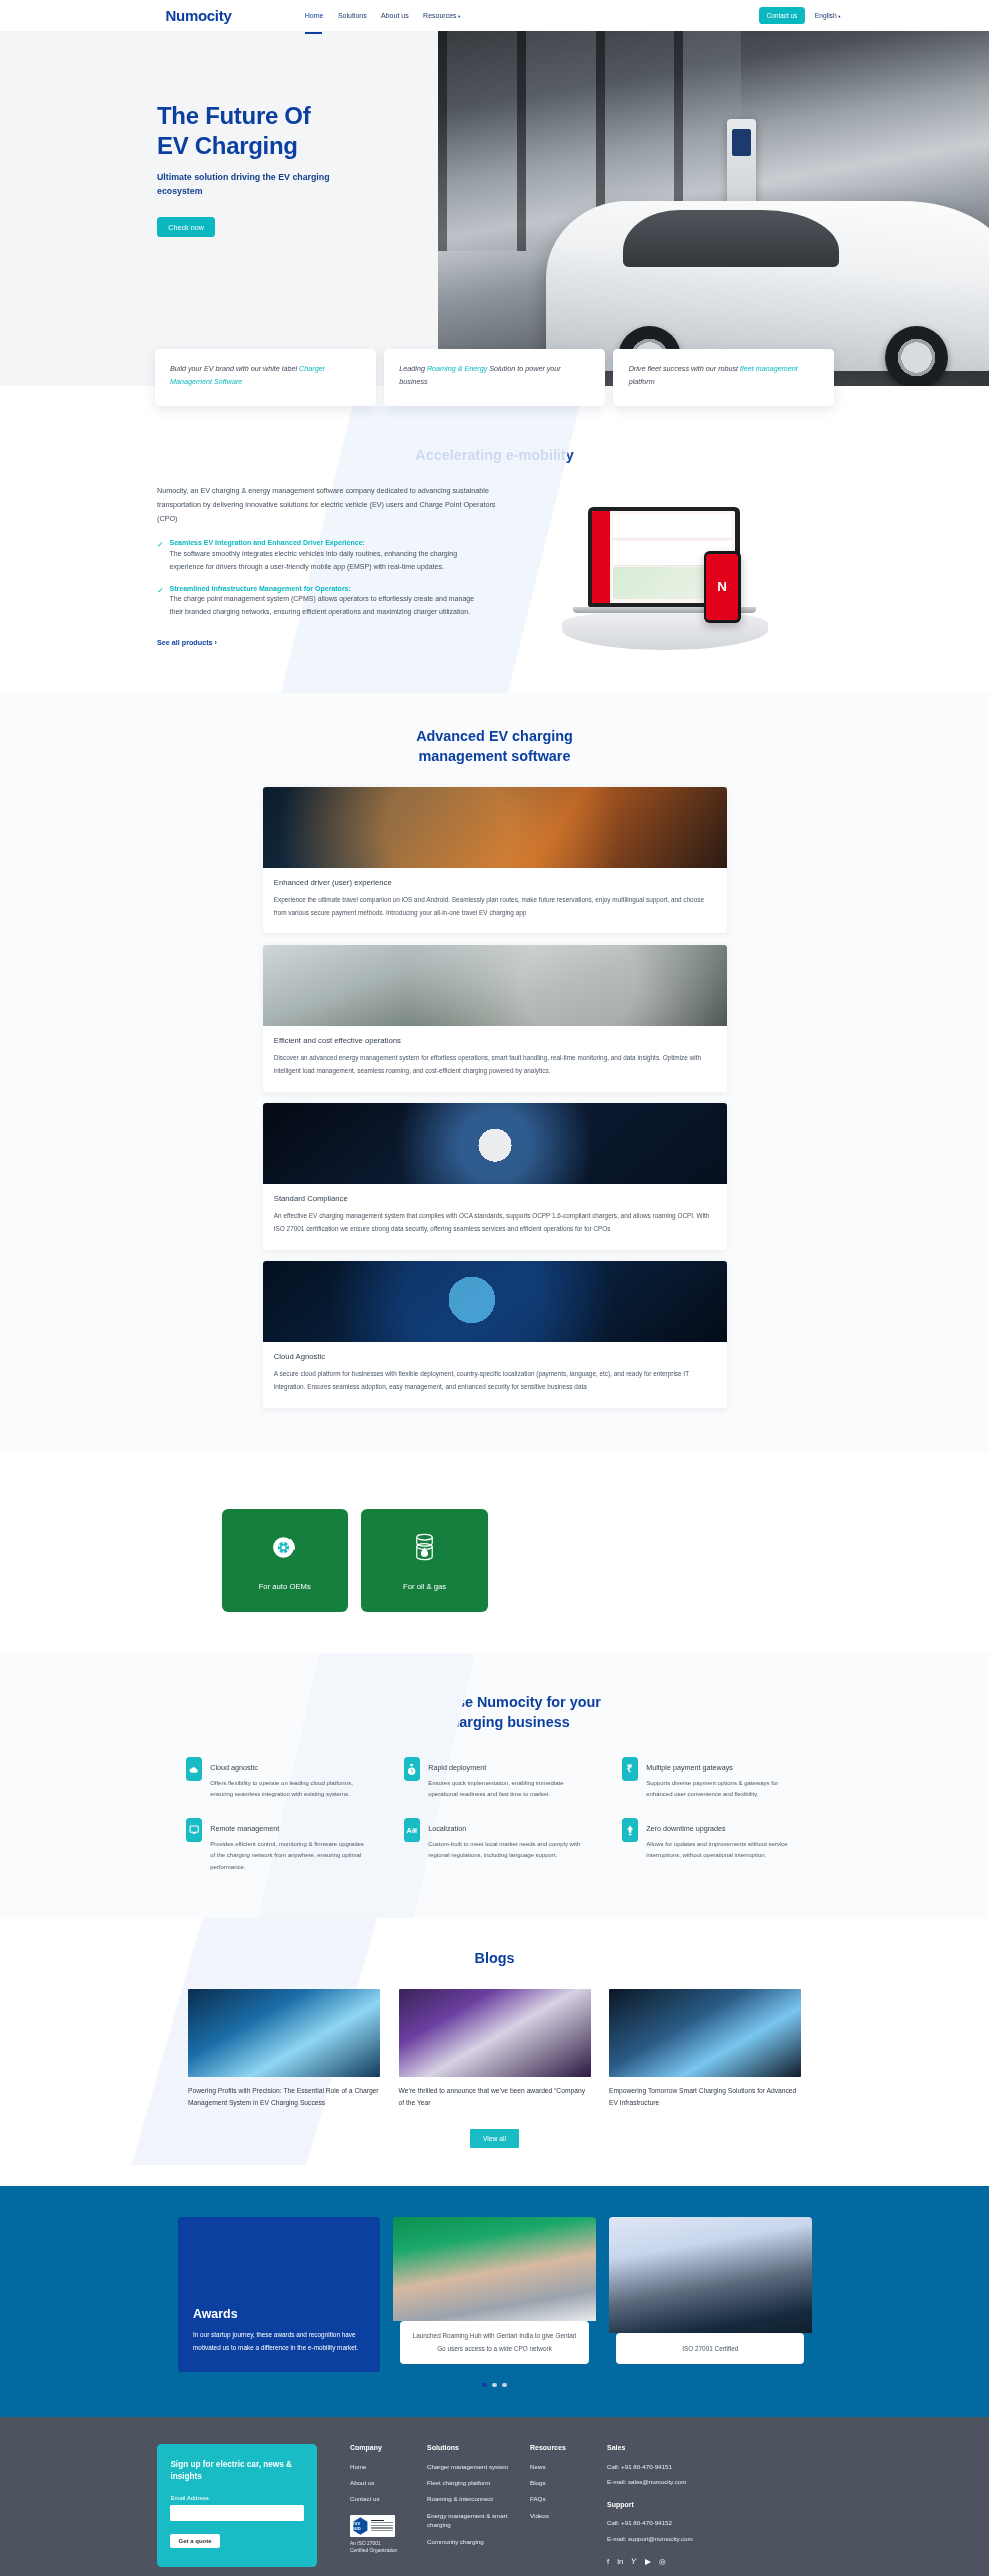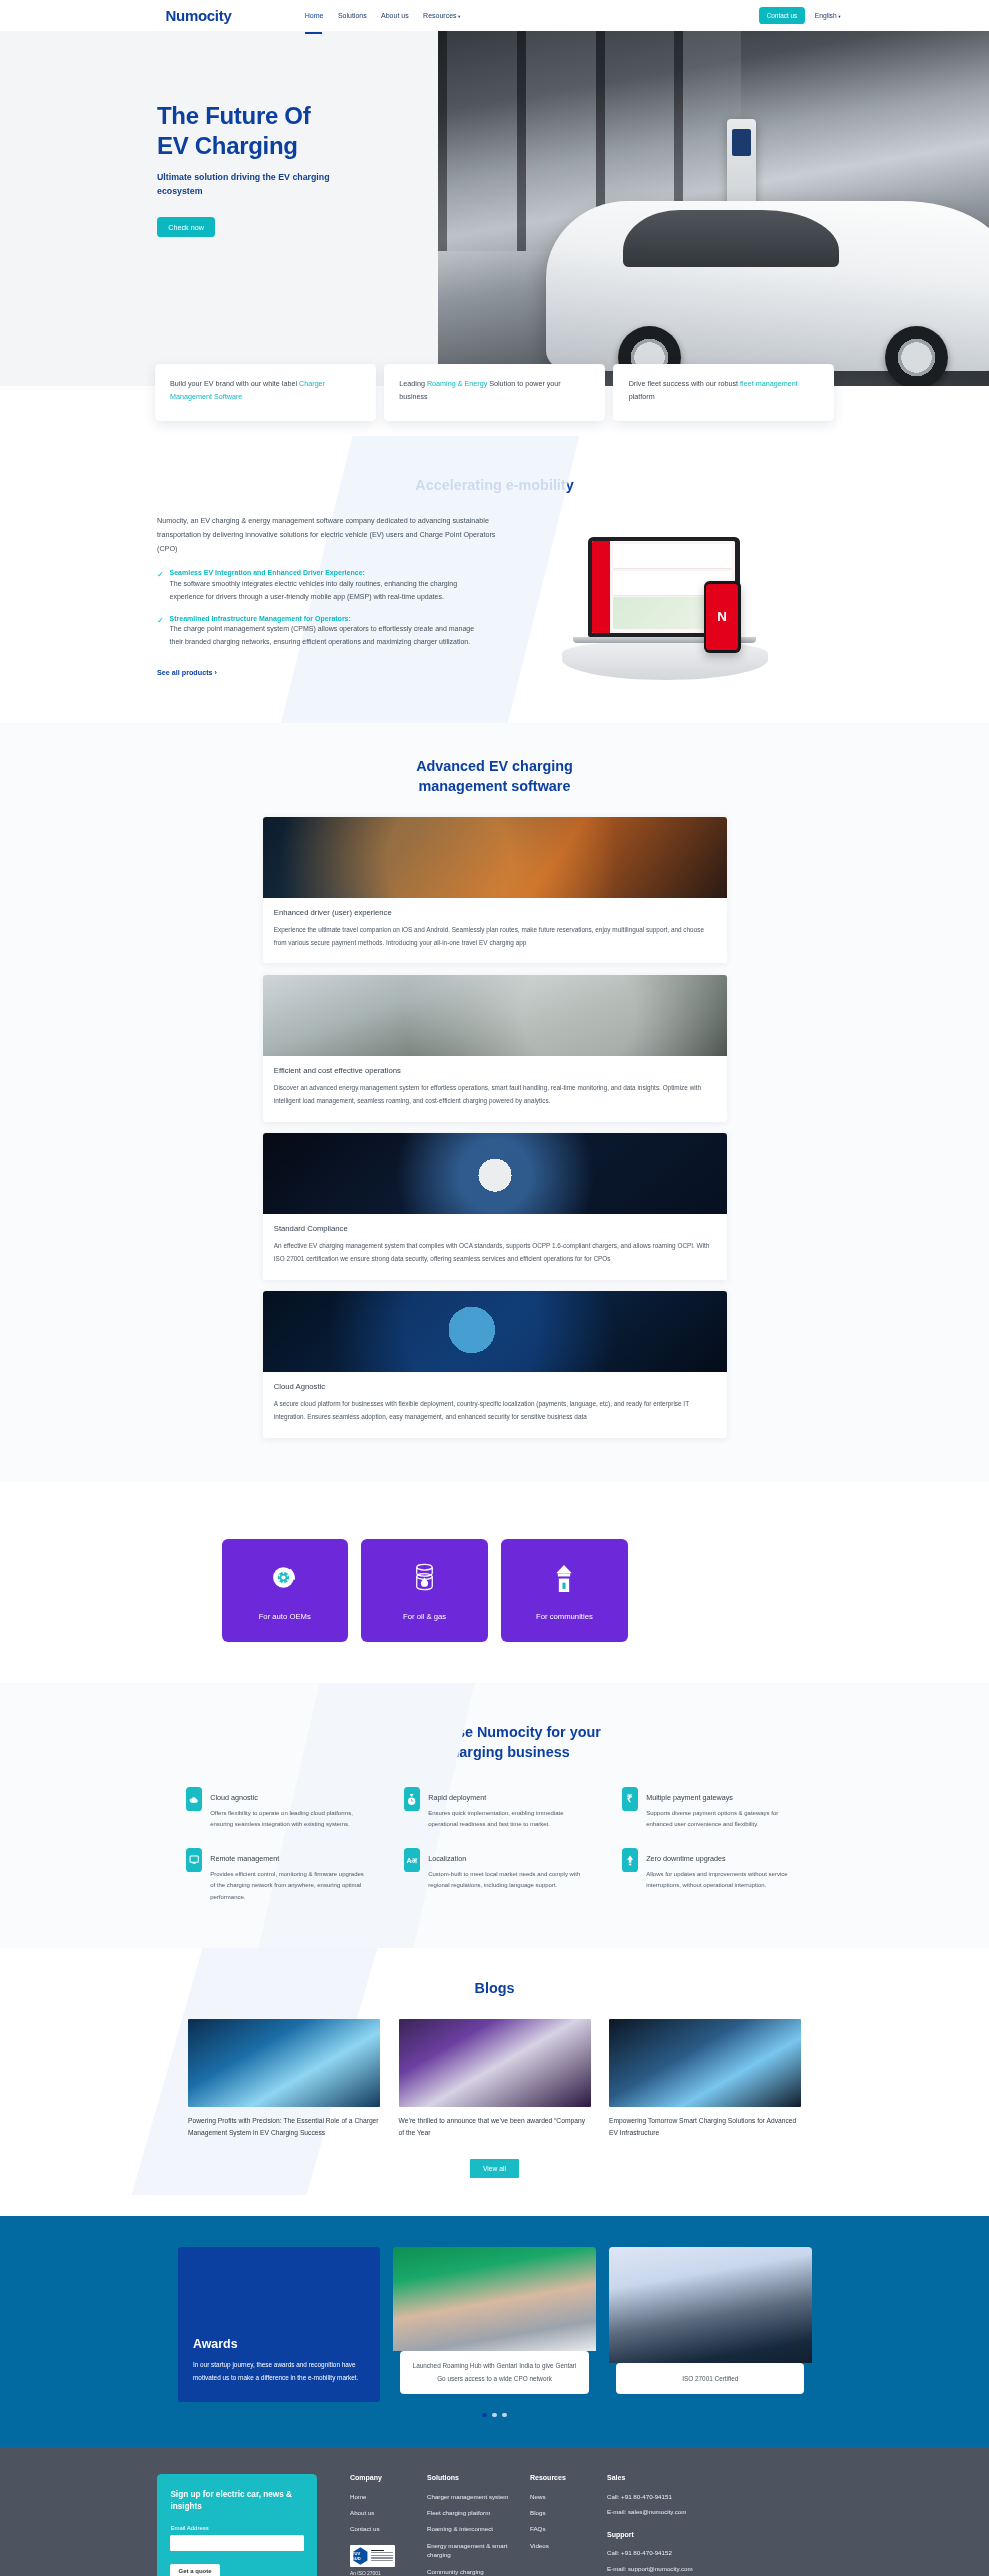--- a/index.html
+++ b/index.html
@@ -110,21 +110,21 @@
   }
   .btn-check {
     margin-top: 18.5px; background: #0cb8c0; color: #fff; border: none;
     border-radius: 3.6px; padding: 5.7px 11.3px; font-size: 7.2px; cursor: pointer;
     font-family: inherit;
   }
 
   
   .strip { position: relative; margin-top: -37px; z-index: 10; }
   .strip-inner {
-    width: 680px; margin: 15px auto; display: flex; gap: 8px;
+    width: 680px; margin: 0 auto; display: flex; gap: 8px; font-style: italic;
   }
   .strip-card {
     flex: 1; background: #fff; border-radius: 4.6px; padding: 14.4px 15.5px 15.5px;
     box-shadow: 0 3.1px 11.3px rgba(20,40,80,.10);
     font-size: 7.2px; line-height: 1.75; color: #3f4a57; min-height: 57px;
   }
   .strip-card .hl { color: #0cb8c0; }
 
   
   .accel {
@@ -211,21 +211,21 @@
   .adv-title { font-size: 7.7px; color: #344150; margin-bottom: 7.2px; }
   .adv-text { font-size: 6.4px; line-height: 1.95; color: #4a5663; }
 
   
   .spectrum { background: #ffffff; padding: 34px 0 41px; }
   .spec-grid {
     width: 546px; margin: 23px auto 0; display: grid;
     grid-template-columns: repeat(4,1fr); gap: 13.4px;
   }
   .spec-card {
-    background: #6d28d9; border-radius: 6.2px; height: 103px; color: #fff;
+    background: #15803d; border-radius: 6.2px; height: 103px; color: #fff;
     display: flex; flex-direction: column; align-items: center; justify-content: center;
     cursor: pointer;
   }
   .spec-icon { height: 34px; display:flex; align-items:center; justify-content:center; margin-bottom: 17.5px; }
   .spec-label { font-size: 7.7px; }
 
   
   .why { background: #fafbfc; padding: 39px 0 44px; position: relative; overflow:hidden;}
   .why::before{
     content:''; position:absolute; left: 289px; top: 0; width: 155px; height: 100%;
@@ -495,31 +495,20 @@
       <div class="spec-icon">
         <svg width="25" height="31" viewBox="0 0 48 60" fill="none">
           <ellipse cx="24" cy="10" rx="15" ry="5.5" stroke="#fff" stroke-width="2.4"></ellipse>
           <path d="M9 10 v12 a15 5.5 0 0 0 30 0 v-12" stroke="#fff" stroke-width="2.4"></path>
           <ellipse cx="24" cy="28" rx="15" ry="5.5" stroke="#fff" stroke-width="2.4"></ellipse>
           <path d="M9 28 v20 a15 5.5 0 0 0 30 0 v-20" stroke="#fff" stroke-width="2.4"></path>
           <path d="M24 30 c-5 6 -7 8 -7 11 a7 7 0 0 0 14 0 c0 -3 -2 -5 -7 -11z" fill="#fff"></path>
         </svg>
       </div>
       <div class="spec-label">For oil &amp; gas</div>
-    </div>
-    <div class="spec-card">
-      <div class="spec-icon">
-        <svg width="26" height="31" viewBox="0 0 50 60" fill="none">
-          <path d="M10 22 L25 6 L40 22 Z" fill="#fff"></path>
-          <rect x="13" y="22" width="24" height="6" fill="#fff"></rect>
-          <rect x="15" y="32" width="20" height="26" fill="#fff"></rect>
-          <rect x="22" y="40" width="6" height="12" fill="#19bcc4"></rect>
-        </svg>
-      </div>
-      <div class="spec-label">For communities</div>
     </div>
   </div>
 </div>
 
 <div class="why">
   <h2 class="sec-title">
     <span>Why choose Numocity for your</span><br>
     <span>EV charging business</span>
   </h2>
   <div class="why-grid">

